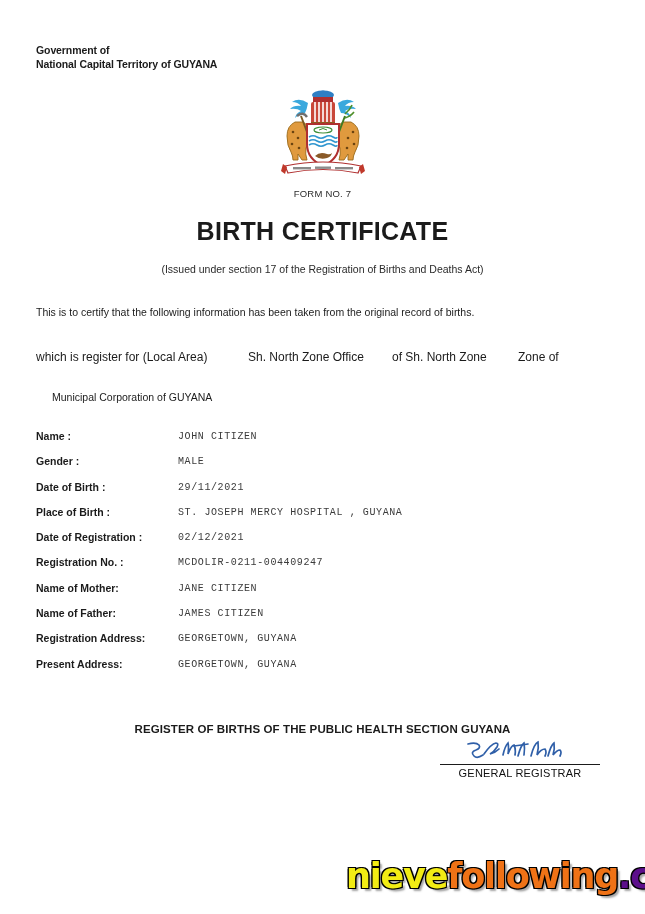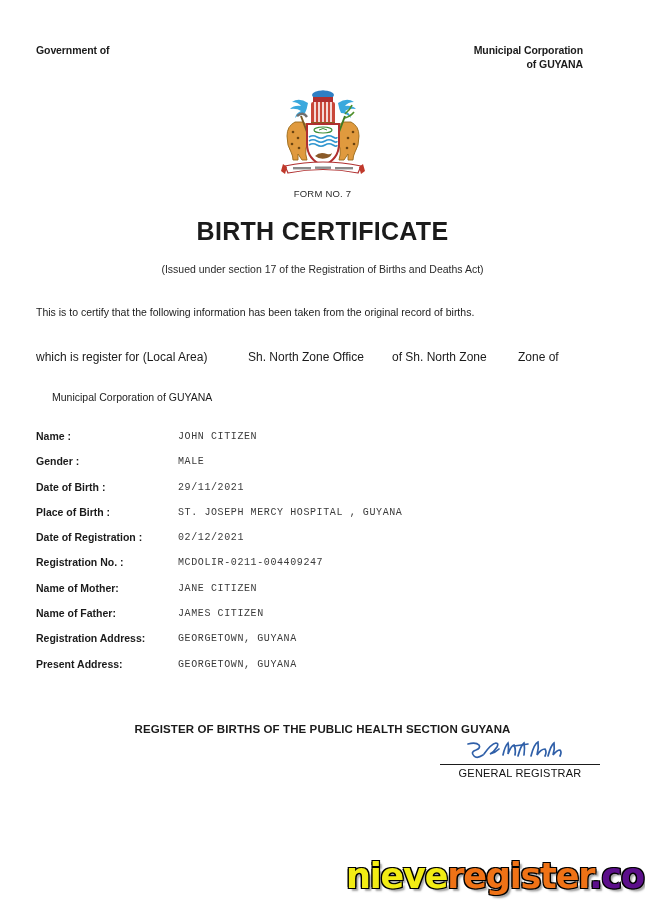--- a/index.html
+++ b/index.html
@@ -209,24 +209,21 @@
   .wm-3 { color: #5c0f8b; }
 </style>
 </head>
 <body>
 
 <div class="page">
 
   <div class="hdr">
     <div class="hdr-left">
       <div>Government of</div>
-    </div>
-    <div class="hdr-right">
-      <div>Municipal Corporation</div>
-      <div>of GUYANA</div>
+      <div>National Capital Territory of GUYANA</div>
     </div>
   </div>
 
   <div class="emblem">
     <svg viewBox="0 0 96 92" width="96" height="92" xmlns="http://www.w3.org/2000/svg">
 
       <g>
         <ellipse cx="48" cy="9" rx="11" ry="4.5" fill="#2f7fc4"></ellipse>
         <path d="M39 8 q9 -7 18 0 z" fill="#2f7fc4"></path>
         <rect x="38" y="11" width="20" height="5" fill="#b03030"></rect>
@@ -367,16 +364,16 @@
           <path d="M67 18 q3 -12 7 -14 q1 6 -1 13 q4 -6 8 -6 q2 3 0 7"></path>
           <path d="M84 18 q3 -11 6 -13 q1 6 -1 12 q4 -5 7 -5 q2 2 0 6"></path>
         </g>
       </svg>
     </div>
     <div class="sig-rule"></div>
     <div class="sig-label">GENERAL REGISTRAR</div>
   </div>
 
   <div class="watermark">
-    <span class="wm-1">nieve</span><span class="wm-2">register</span><span class="wm-3">.com</span>
+    <span class="wm-1">nieve</span><span class="wm-2">following</span><span class="wm-3">.com</span>
   </div>
 
 </div>
 
 </body></html>

